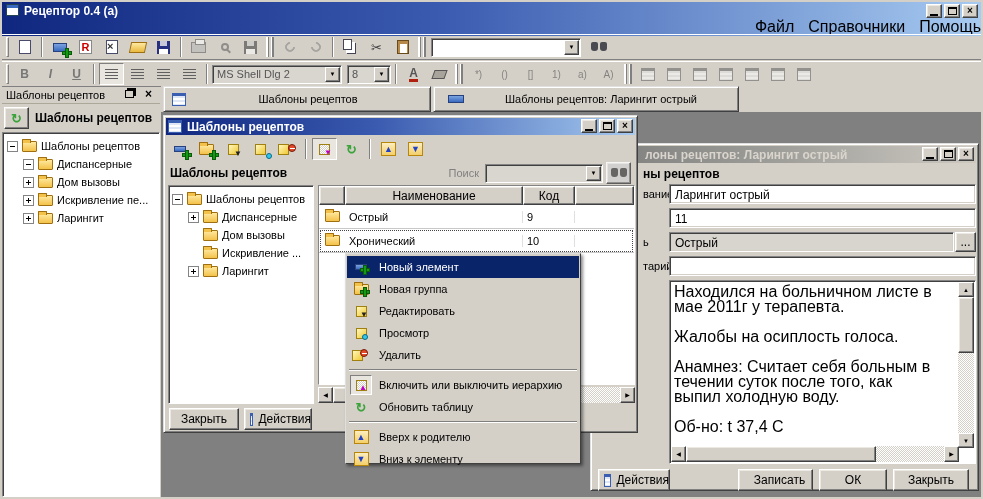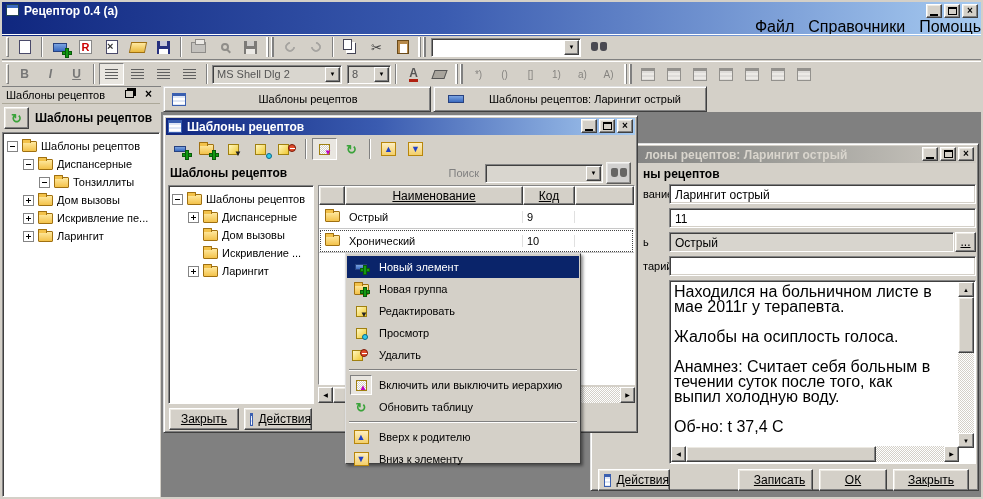--- a/index.html
+++ b/index.html
@@ -71,21 +71,21 @@
   .checker { background:conic-gradient(#fff 25%,#d4d0c8 0 50%,#fff 0 75%,#d4d0c8 0); background-size:2px 2px; }
   .sbtn { background:#d4d0c8; border:1px solid; border-color:#fff #404040 #404040 #fff; box-shadow:inset -1px -1px 0 #808080; display:flex; align-items:center; justify-content:center; font-size:6px; color:#000; line-height:1; }
   
   .cm-item { height:22px; display:flex; align-items:center; gap:7px; padding:0 14px 0 3px; }
   .cm-item .ic { width:22px; height:20px; display:flex; align-items:center; justify-content:center; flex:none; position:relative; }
   .cm-hl { background:#0a246a; color:#fff; }
   .cm-sep { height:0; border-top:1px solid #808080; border-bottom:1px solid #fff; margin:3px 2px; }
   
   .field { background:#fff; border:1px solid; border-color:#848484 #fff #fff #848484; box-shadow:inset 1px 1px 0 #404040, inset -1px -1px 0 #d4d0c8; padding:3px 4px 0 5px; font-size:12px; overflow:hidden; white-space:nowrap; }
   .field.ro { background:#d8d5ce; }
-  .btnface { background:#d4d0c8; border:1px solid; border-color:#fff #404040 #404040 #fff; box-shadow:inset -1px -1px 0 #808080, inset 1px 1px 0 #ece9e2; display:flex; align-items:center; justify-content:center; font-size:12px;text-decoration:underline; }
+  .btnface { background:#d4d0c8; border:1px solid; border-color:#fff #404040 #404040 #fff; box-shadow:inset -1px -1px 0 #808080, inset 1px 1px 0 #ece9e2; display:flex; align-items:center; justify-content:center; font-size:12px; }
   .boldhdr { font-weight:bold; font-size:12px; }
   .graytxt { color:#808080; }
 </style>
 </head>
 <body>
 
 <div class="abs titlebar flex" style="left:2px; top:2px; width:979px; height:17px; padding:17px 2px;">
   <span class="abs" style="left:4px; top:2px; width:13px; height:12px; background:#fff; border:1px solid #245; box-shadow:inset 0 3px 0 #3a6ac0;"></span>
   <span class="abs" style="left:22px; top:2px;">Рецептор 0.4 (а)</span>
   <span class="abs flex" style="right:3px; top:2px; gap:2px;">
@@ -263,25 +263,20 @@
     <div class="tree-item" style="padding-left:4px;">
       <span class="expander"></span>
         <span class="folder"></span>
         <span>Шаблоны рецептов</span>
     </div>
     <div class="tree-item" style="padding-left:20px;">
       <span class="expander"></span>
         <span class="folder"></span>
         <span>Диспансерные</span>
     </div>
-    <div class="tree-item" style="padding-left:36px;">
-      <span class="expander"></span>
-        <span class="folder"></span>
-        <span>Тонзиллиты</span>
-    </div>
     <div class="tree-item" style="padding-left:20px;">
       <span class="expander pl"></span>
         <span class="folder"></span>
         <span>Дом вызовы</span>
     </div>
     <div class="tree-item" style="padding-left:20px;">
       <span class="expander pl"></span>
         <span class="folder"></span>
         <span>Искривление пе...</span>
     </div>
@@ -293,21 +288,21 @@
   </div>
 </div>
 
 <div class="abs" style="left:161px; top:85px; width:820px; height:412px; background:#808080;">
 
   <div class="abs" style="left:0; top:0; width:820px; height:27px; background:#d4d0c8;"></div>
   <div class="abs out2 flex" style="left:2px; top:1px; width:268px; height:26px;">
     <span class="tblicon" style="margin-left:8px;"></span>
     <span style="margin:0 auto;">Шаблоны рецептов</span>
   </div>
-  <div class="abs out2 flex" style="left:272px; top:1px; width:274px; height:26px;">
+  <div class="abs out2 flex" style="left:272px; top:1px; width:306px; height:26px;">
     <span class="itemicon" style="margin-left:14px; width:16px; height:8px;"></span>
     <span style="margin:0 auto;">Шаблоны рецептов: Ларингит острый</span>
   </div>
 
   <div class="abs out2" style="left:429px; top:58px; width:389px; height:348px; z-index:1;">
     <div class="abs titlebar-inactive flex" style="left:2px; top:2px; right:2px; height:17px;">
       <span style="margin-left:52px; white-space:nowrap; overflow:hidden;">лоны рецептов: Ларингит острый</span>
       <span class="abs flex" style="right:2px; top:1px; gap:2px;">
         <span class="capbtn out">
             <span class="minbar"></span>

